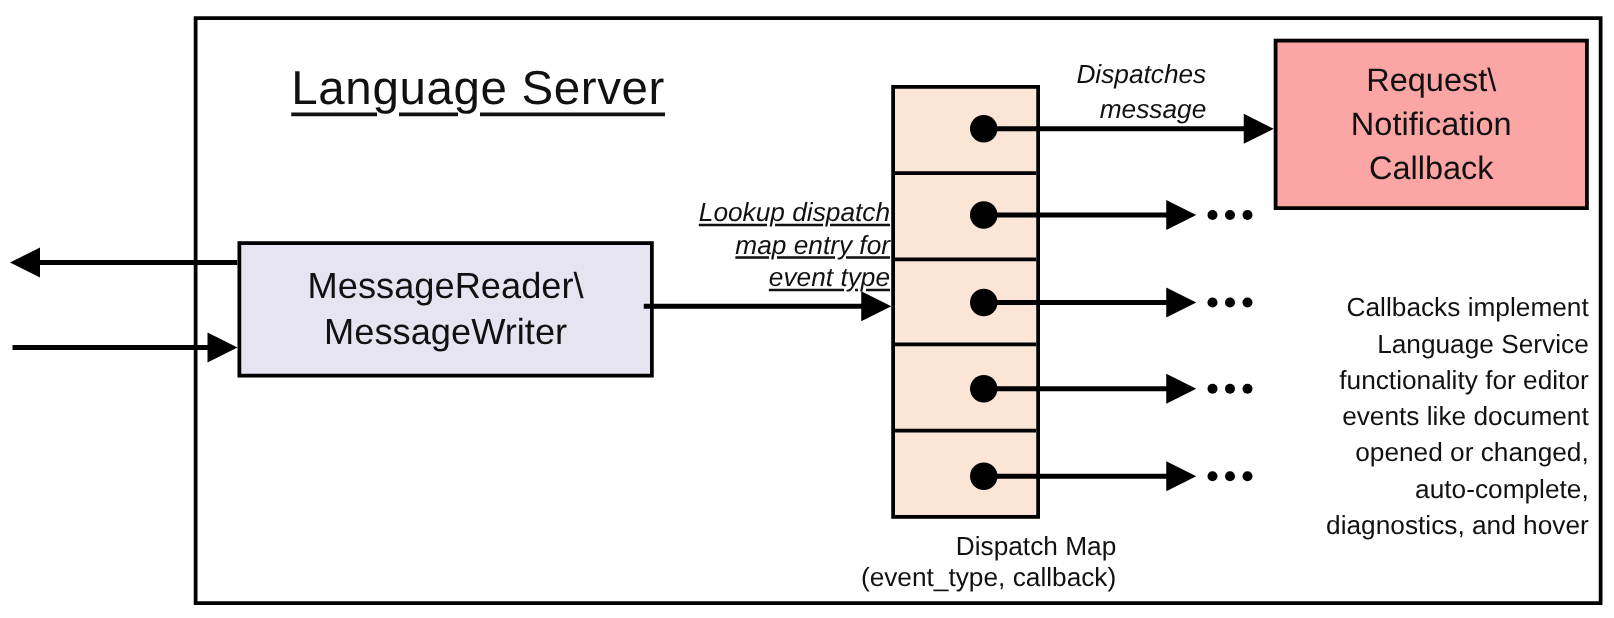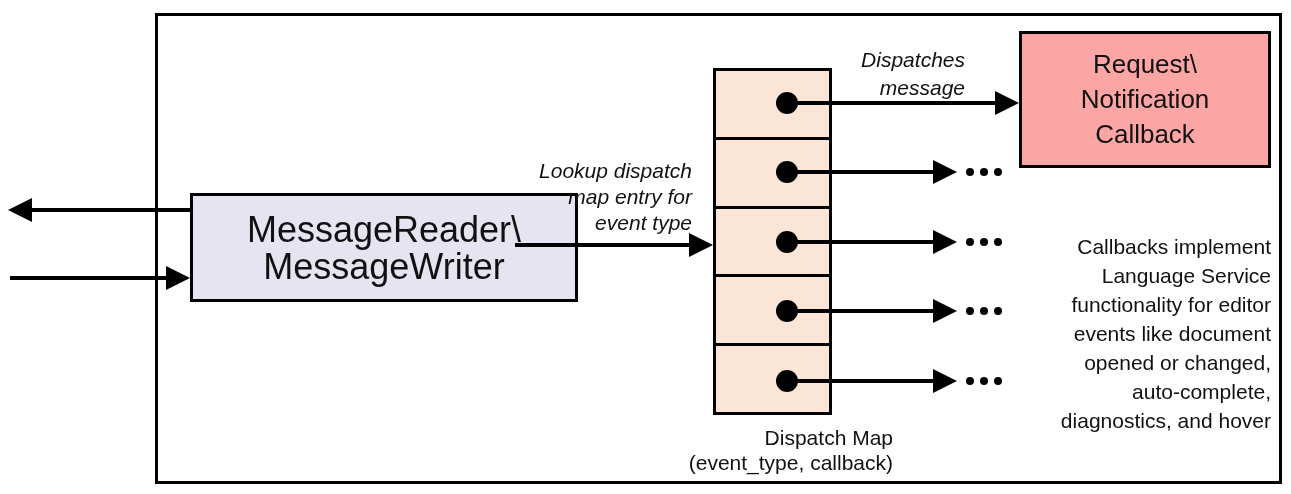--- a/index.html
+++ b/index.html
@@ -39,23 +39,23 @@
   .node {
     border: 3px solid #000;
     box-sizing: border-box;
     display: flex;
     align-items: center;
     justify-content: center;
     text-align: center;
   }
   .reader-box {
     left: 190px; top: 193px;
-    width: 388px; height: 109px;
+    width: 333px; height: 109px;
     background: #e7e4f1;
-    font-size: 36px;
+    font-size: 29px;
     line-height: 37px;
   }
   .callback-box {
     left: 1019px; top: 31px;
     width: 252px; height: 137px;
     background: #fca5a5;
     font-size: 26px;
     line-height: 35px;
   }
 
@@ -99,33 +99,34 @@
     width: 8px; height: 8px;
     border-radius: 50%;
     background: #000;
   }
 
   
   .note { text-align: right; font-size: 21px; line-height: 29px; }
   .note-italic { font-style: italic; }
 
   .json-rpc-label   { left: 18px;  top: 220px; width: 145px; }
-  .lookup-label     { left: 502px; top: 158px; width: 190px; line-height: 26px; }
+  .lookup-label     { left: 522px; top: 158px; width: 190px; line-height: 26px; text-decoration: underline; }
   .dispatches-label { left: 815px; top: 46px;  width: 150px; line-height: 28px; }
   .reader-caption   { left: 165px; top: 309px; width: 376px; }
   .callback-caption { left: 1021px; top: 188px; width: 250px; margin-top: 44px; }
   .map-label        { left: 653px; top: 425px; width: 240px; line-height: 25px; }
 </style>
 </head>
 <body>
 
 <div id="stage">
 
   <div class="abs outer-box"></div>
 
+  <div class="abs title">Language Server</div>
 
   <div>
     <div class="abs shaft" style="left:28px; top:208px; width:162px;"></div>
     <div class="abs head-left" style="left:8px; top:198px;"></div>
   </div>
   <div>
     <div class="abs shaft" style="left:10px; top:276px; width:157px;"></div>
     <div class="abs head-right" style="left:166px; top:266px;"></div>
   </div>
 

